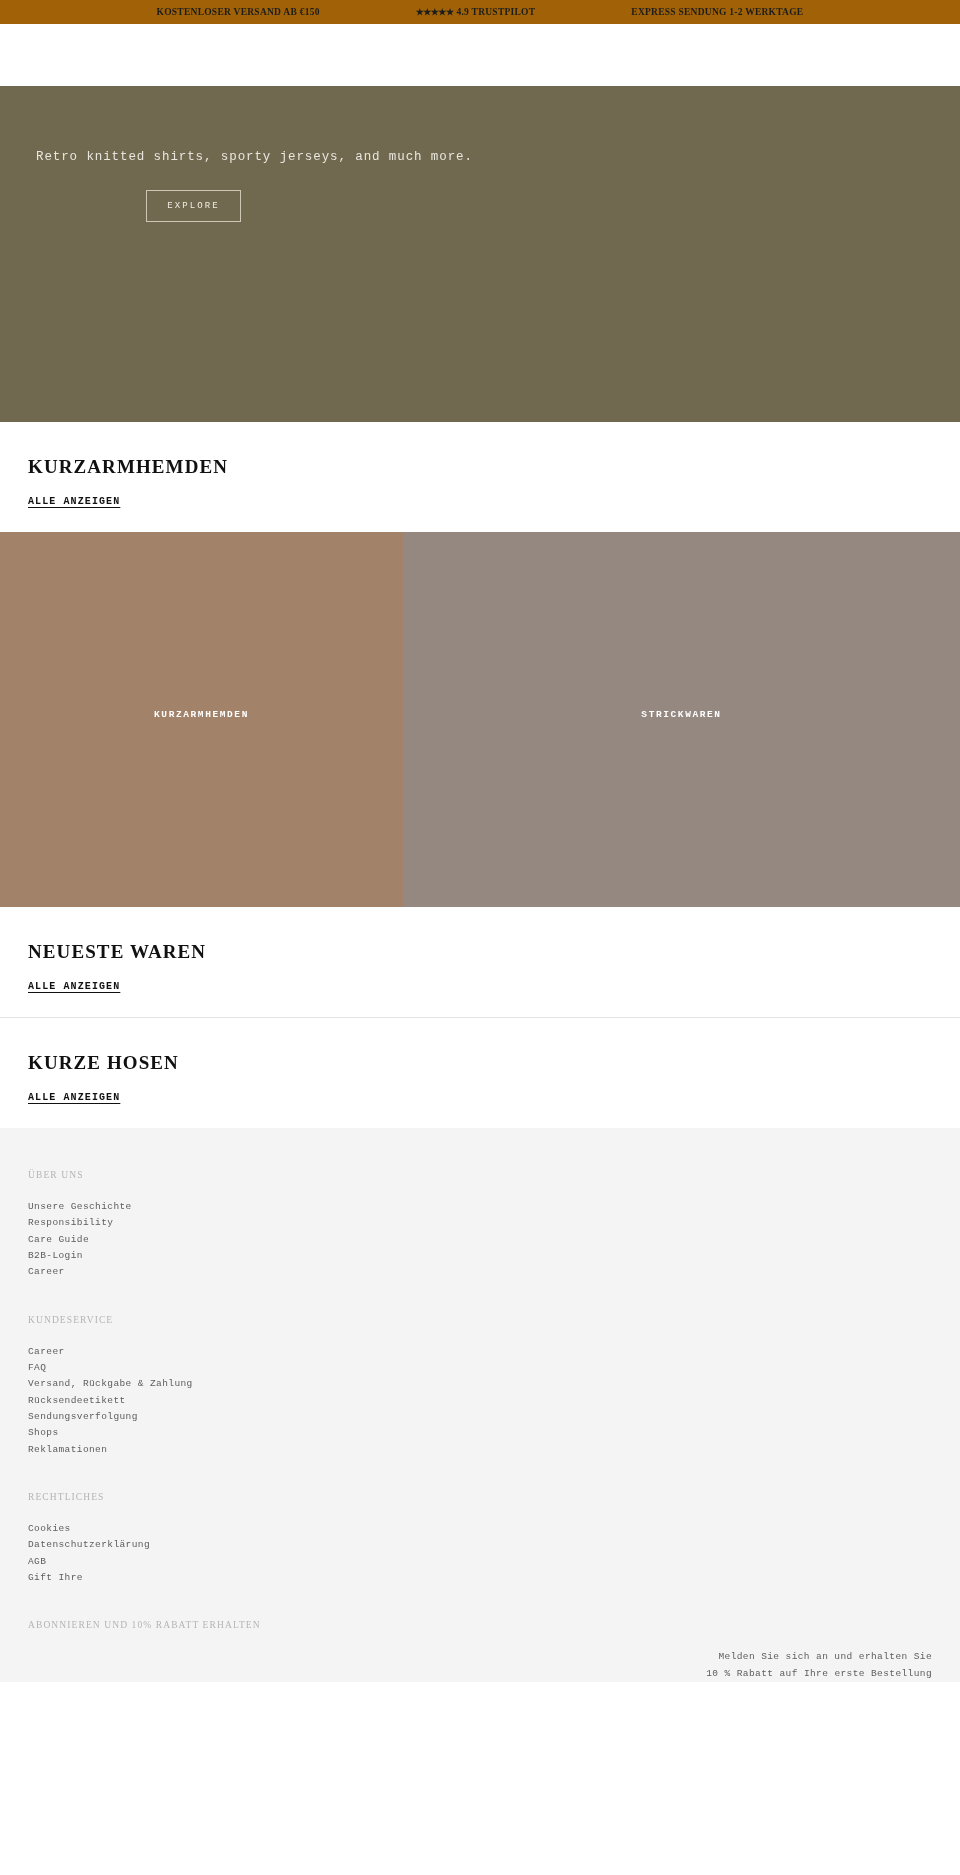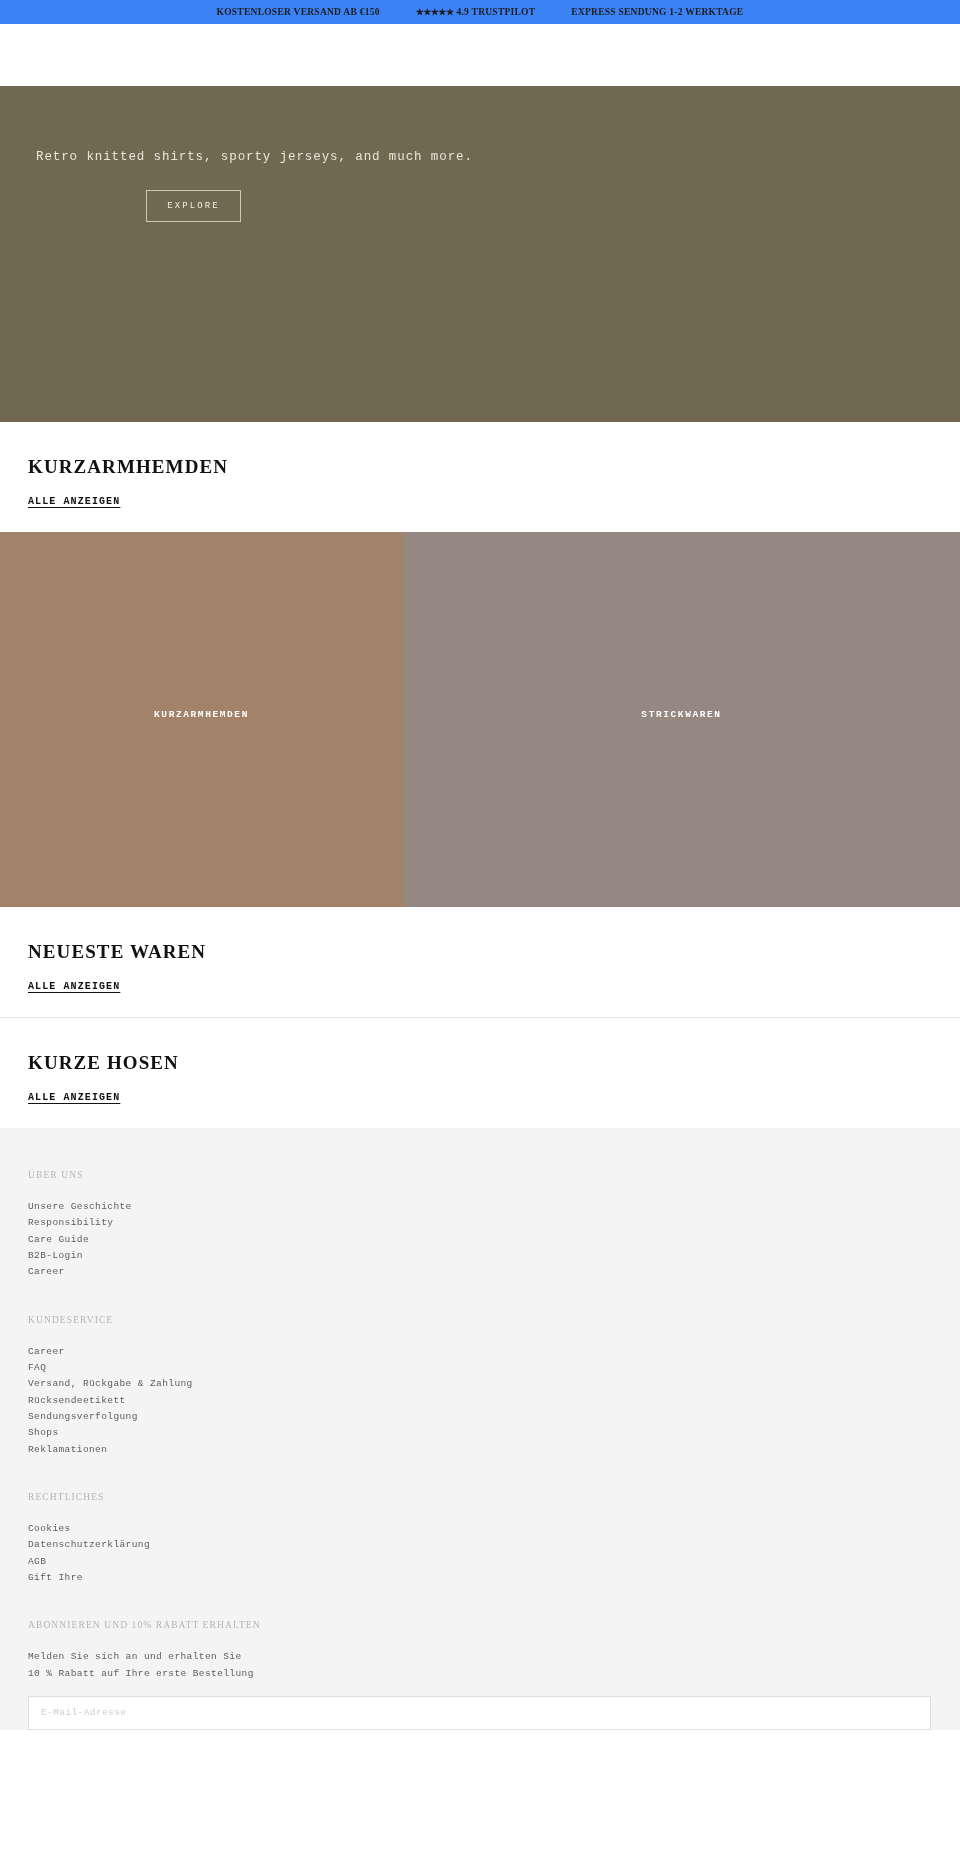--- a/index.html
+++ b/index.html
@@ -8,25 +8,25 @@
     width:960px;
     background:#ffffff;
     font-family:"Liberation Sans", sans-serif;
     -webkit-font-smoothing:antialiased;
   }
   body { width:960px; overflow-x:hidden; }
 
   
   .announce-bar {
     height:24px;
-    background:#3b82f6;
+    background:#a16207;
     display:flex;
     align-items:center;
     justify-content:center;
-    gap:36px;
+    gap:96px;
   }
   .announce-item {
     font-family:"Liberation Serif", serif;
     font-size:9.5px;
     font-weight:700;
     letter-spacing:0.25px;
     color:#1d1d1b;
     white-space:nowrap;
     display:flex;
     align-items:center;
@@ -148,20 +148,21 @@
     color:#5d5d5d;
     line-height:1.72;
     cursor:pointer;
   }
   .newsletter-text p {
     font-family:"Liberation Mono", monospace;
     font-size:9.5px;
     letter-spacing:0.4px;
     color:#5d5d5d;
     line-height:1.72;
+    text-align:right;
   }
   .newsletter-form { margin-top:14px; }
   .newsletter-input {
     width:903px;
     height:34px;
     background:#ffffff;
     border:1px solid #dedede;
     padding:0 12px;
     font-family:"Liberation Mono", monospace;
     font-size:9.5px;
@@ -261,18 +262,15 @@
         <li>Gift Ihre</li>
       </ul>
   </div>
 
   <div class="footer-col">
     <div class="footer-heading">ABONNIEREN UND 10% RABATT ERHALTEN</div>
     <div class="newsletter-text">
       <p>Melden Sie sich an und erhalten Sie</p>
       <p>10 % Rabatt auf Ihre erste Bestellung</p>
     </div>
-    <div class="newsletter-form">
-      <input class="newsletter-input" type="email" placeholder="E-Mail-Adresse" style="">
-    </div>
   </div>
 
 </footer>
 
 </body></html>

